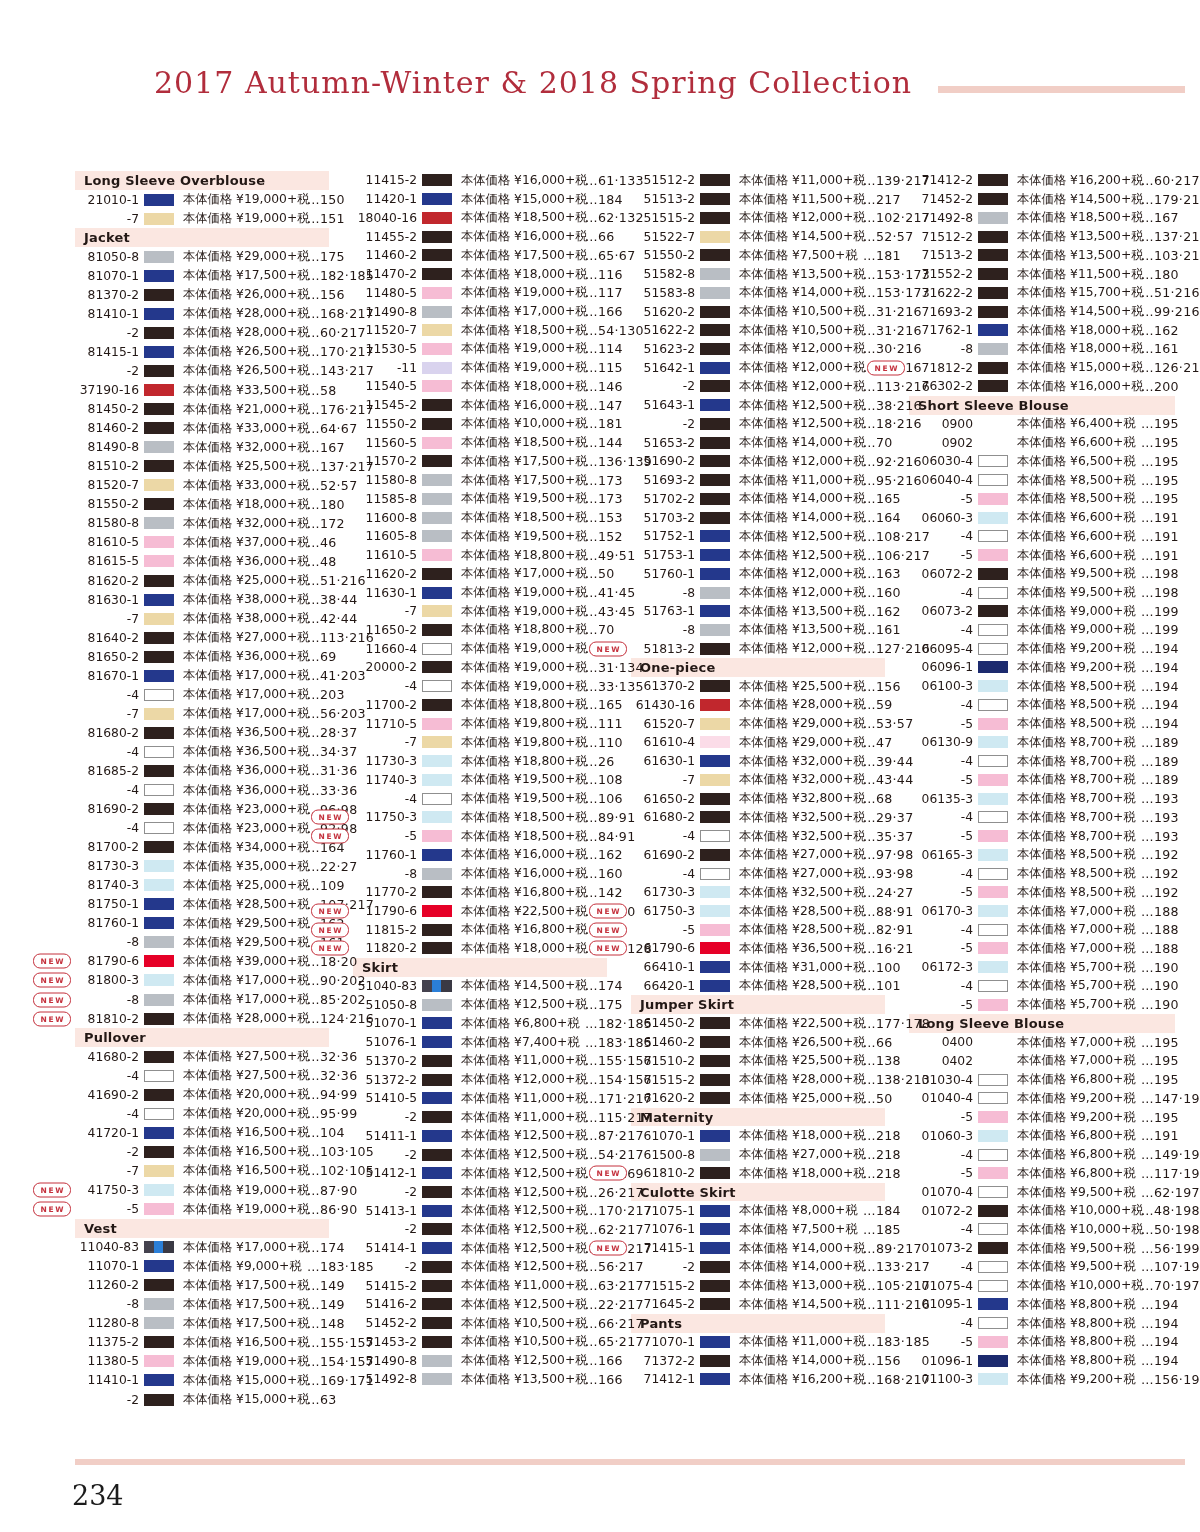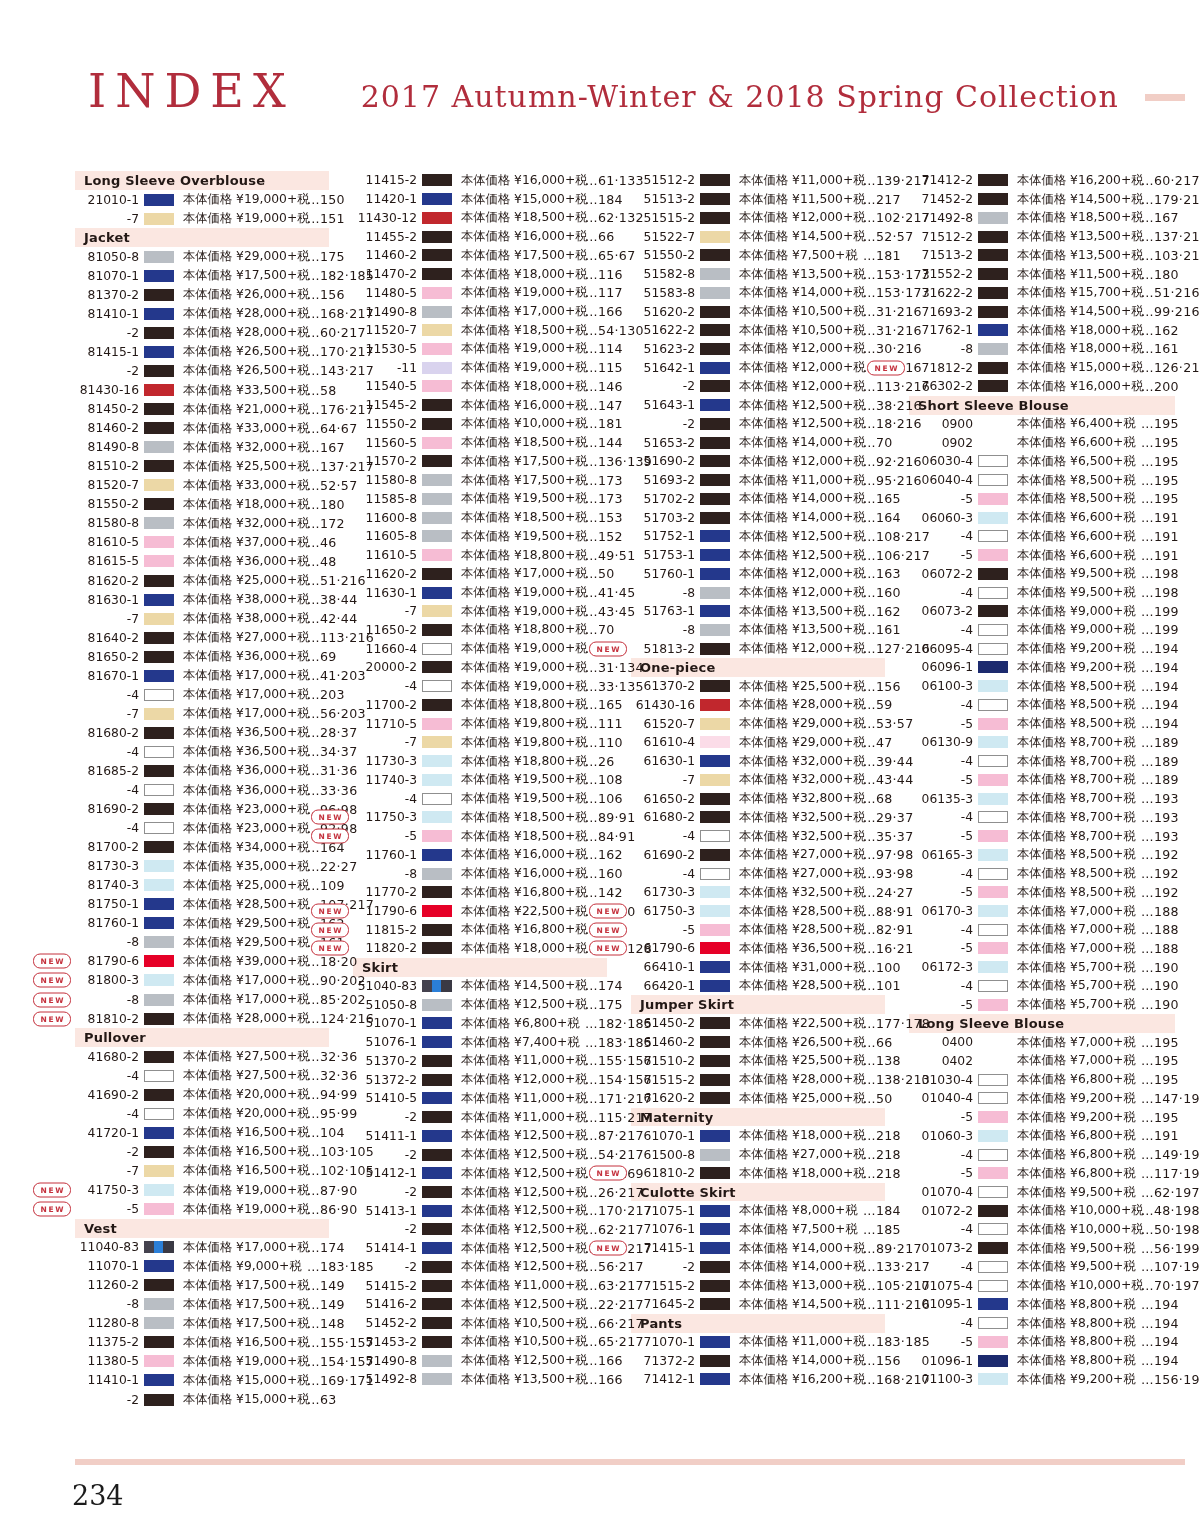--- a/index.html
+++ b/index.html
@@ -47,21 +47,20 @@
   .footer-rule{position:absolute;top:1459px;left:75px;right:15px;height:6px;background:var(--c-rule);}
   .page-num{
     position:absolute;top:1480px;left:72px;
     font-family:"DejaVu Serif","Liberation Serif",serif;font-size:27px;color:#1c1c1c;
   }
 </style>
 </head>
 <body>
 
 <div class="header">
-  <div class="title">INDEX</div>
   <div class="subtitle">2017 Autumn-Winter &amp; 2018 Spring Collection</div>
   <div class="head-rule"></div>
 </div>
 
 <div class="cols">
   <div class="col first">
       <div class="section">Long Sleeve Overblouse</div>
       <div class="row">
         <span class="code">21010-1</span>
         <span class="sw" style="background: rgb(36, 56, 140);"></span>
@@ -111,21 +110,21 @@
         <span class="price">本体価格 ¥26,500+税</span>
         <span class="refs">…170·217</span>
       </div>
       <div class="row">
         <span class="code">-2</span>
         <span class="sw" style="background: rgb(46, 33, 30);"></span>
         <span class="price">本体価格 ¥26,500+税</span>
         <span class="refs">…143·217</span>
       </div>
       <div class="row">
-        <span class="code">81430-16</span>
+        <span class="code">37190-16</span>
         <span class="sw" style="background: rgb(193, 39, 45);"></span>
         <span class="price">本体価格 ¥33,500+税</span>
         <span class="refs">…58</span>
       </div>
       <div class="row">
         <span class="code">81450-2</span>
         <span class="sw" style="background: rgb(46, 33, 30);"></span>
         <span class="price">本体価格 ¥21,000+税</span>
         <span class="refs">…176·217</span>
       </div>
@@ -445,21 +444,21 @@
         <span class="price">本体価格 ¥16,000+税</span>
         <span class="refs">…61·133</span>
       </div>
       <div class="row">
         <span class="code">11420-1</span>
         <span class="sw" style="background: rgb(36, 56, 140);"></span>
         <span class="price">本体価格 ¥15,000+税</span>
         <span class="refs">…184</span>
       </div>
       <div class="row">
-        <span class="code">11430-12</span>
+        <span class="code">18040-16</span>
         <span class="sw" style="background: rgb(193, 39, 45);"></span>
         <span class="price">本体価格 ¥18,500+税</span>
         <span class="refs">…62·132</span>
       </div>
       <div class="row">
         <span class="code">11455-2</span>
         <span class="sw" style="background: rgb(46, 33, 30);"></span>
         <span class="price">本体価格 ¥16,000+税</span>
         <span class="refs">…66</span>
       </div>

